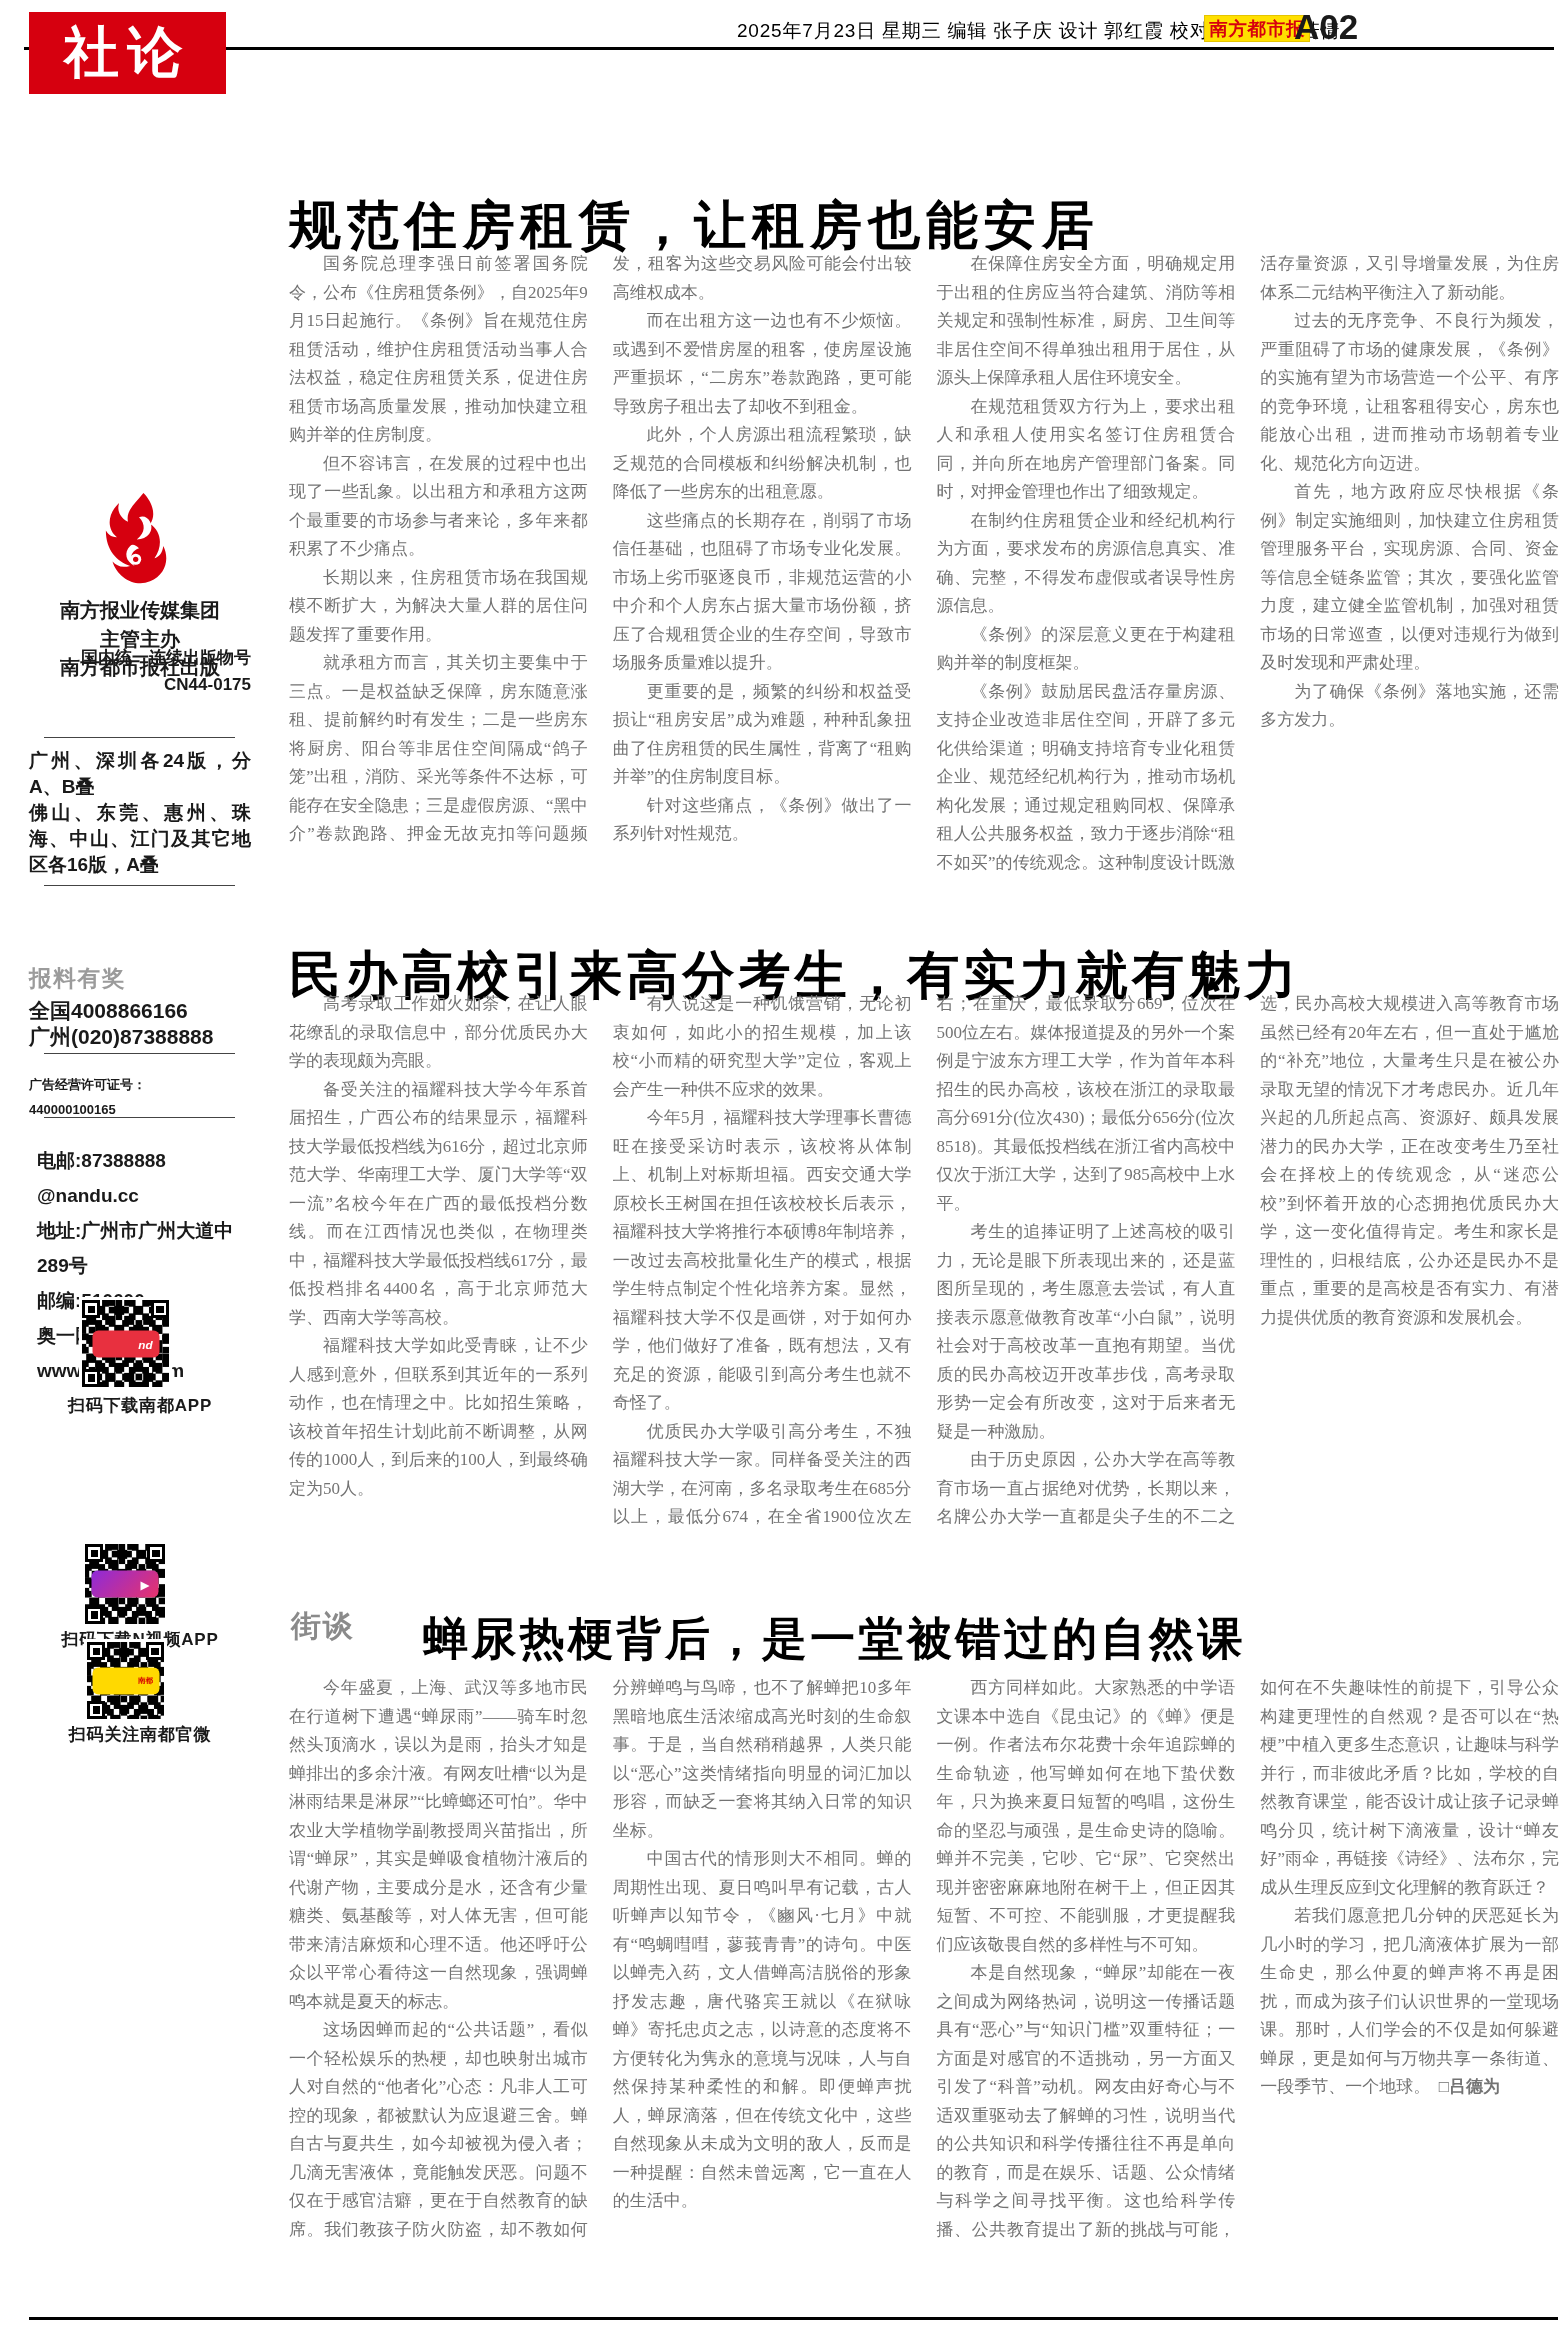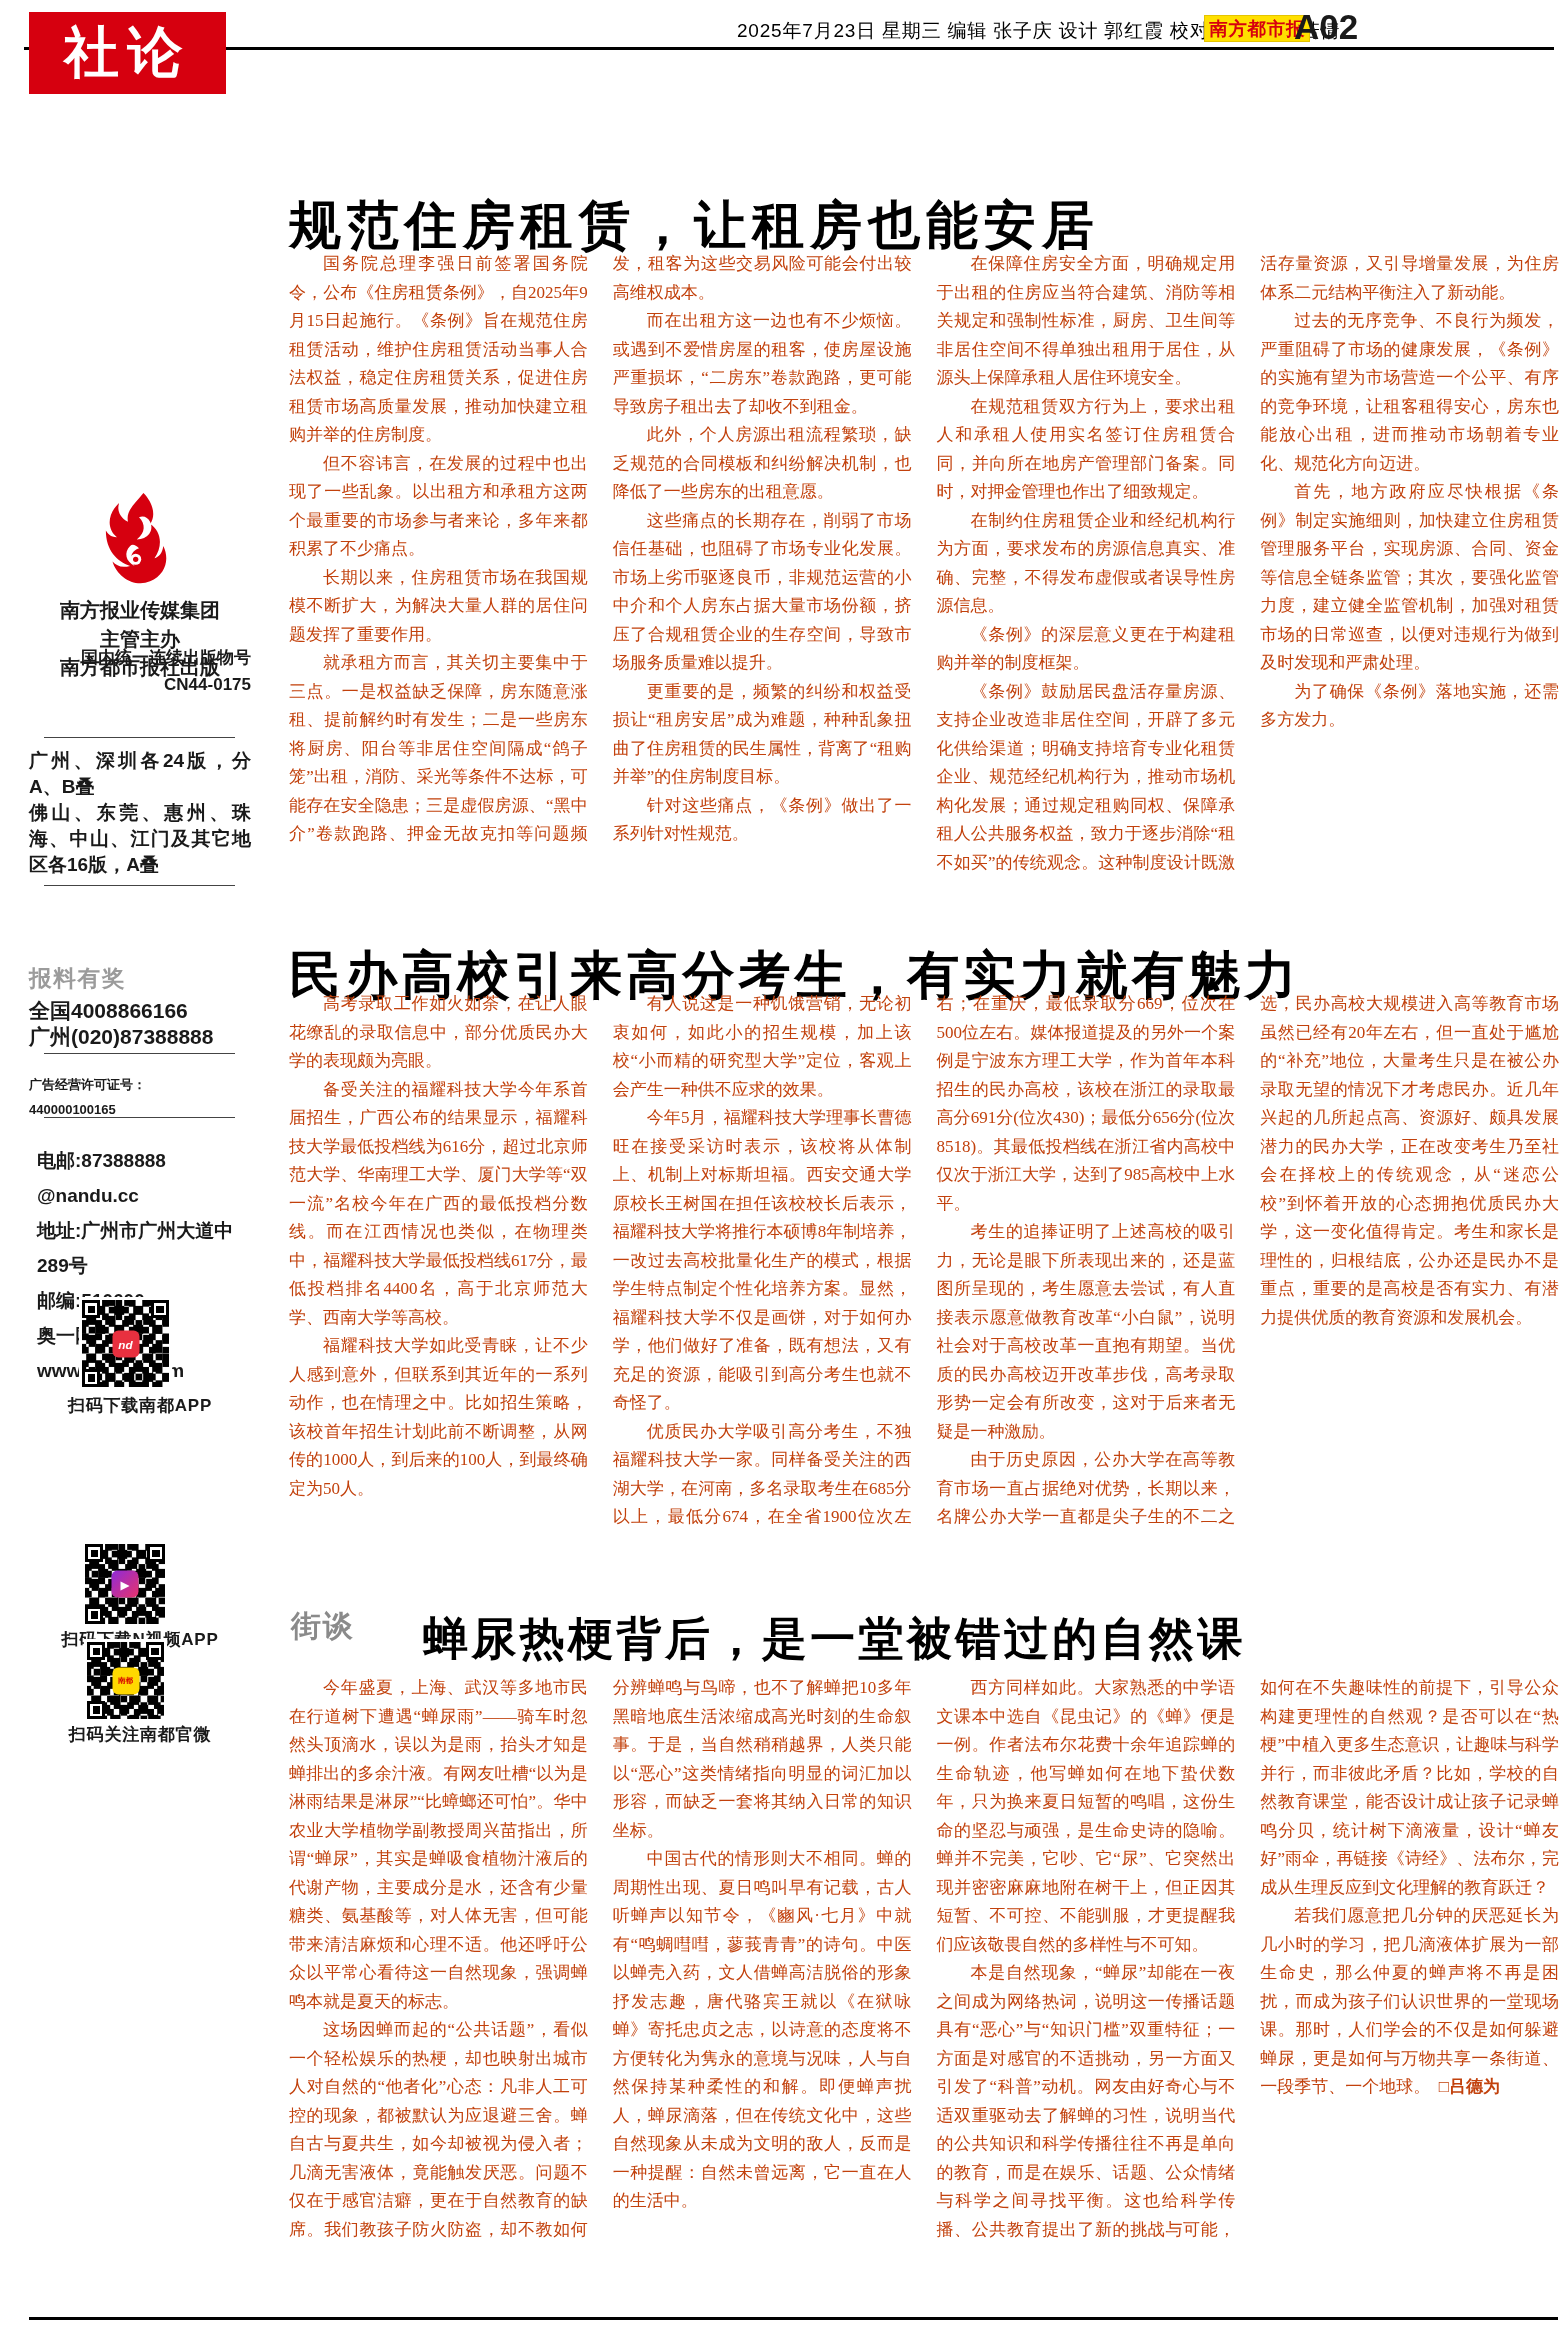--- a/index.html
+++ b/index.html
@@ -39,36 +39,36 @@
   .qr{position:absolute;background:
       repeating-conic-gradient(#000 0 25%, transparent 0 50%) 0 0/13.4px 13.4px,
       repeating-conic-gradient(#000 0 25%, transparent 0 50%) 4.2px 5.9px/19px 19px,
       #fff;outline:3.4px solid #fff;}
   .qr1{top:1300px;left:53px;width:87px;height:87px;}
   .qr2{top:1544px;left:56px;width:80px;height:80px;}
   .qr3{top:1642px;left:58px;width:77px;height:77px;}
   .finder{position:absolute;width:18.4px;height:18.4px;border:3.4px solid #000;background:#fff;box-sizing:border-box;}
   .finder::after{content:"";position:absolute;inset:2.5px;background:#000;}
   .f-tl{top:0;left:0;} .f-tr{top:0;right:0;} .f-bl{bottom:0;left:0;}
-  .qr-logo{position:absolute;left:50%;top:50%;transform:translate(-50%,-50%);width:27px;height:27px;border-radius:5.9px;display:flex;align-items:center;justify-content:center;color:#fff;font-weight:900;}
+  .qr-logo{position:absolute;left:50%;top:50%;transform:translate(-50%,-50%);width:27px;height:27px;border-radius:5.9px;display:flex;align-items:center;justify-content:center;color:#fff;font-weight:900;padding-left:40px;}
   .logo-nd{background:#e8303f;font-size:11.7px;font-style:italic;font-family:var(--sans);}
   .logo-nvideo{background:linear-gradient(135deg,#8d2bd9,#e8336b);font-size:11.7px;}
   .logo-wechat{background:#ffd900;color:#d60000;font-size:7.5px;font-weight:900;}
   .qr-caption{position:absolute;left:0;width:222px;text-align:center;font-size:17px;letter-spacing:0.8px;font-weight:600;}
   .cap1{top:1394px;} .cap2{top:1628px;} .cap3{top:1723px;}
 
   
   .article-title{position:absolute;font-family:var(--sans);font-weight:900;color:#000;white-space:nowrap;}
   .t1{left:289px;top:156px;font-size:52px;letter-spacing:5.9px;}
   .t2{left:289px;top:906px;font-size:52px;letter-spacing:4.2px;}
   .t3{left:423px;top:1590px;font-size:45px;letter-spacing:3.4px;margin-top:19px;}
   .kicker{position:absolute;left:291px;top:1606px;font-size:30px;color:#8a8a8a;font-weight:600;letter-spacing:1.7px;}
 
   .article-body{position:absolute;left:289px;width:1270px;column-count:4;column-gap:25px;column-fill:auto;overflow:hidden;
-    font-family:var(--serif);font-size:17px;line-height:28.5px;text-align:justify;color:#c2410c;}
+    font-family:var(--serif);font-size:17px;line-height:28.5px;text-align:justify;color:#737373;}
   .article-body p{margin:0;text-indent:2em;}
   .b1{top:250px;height:645px;}
   .b2{top:990px;height:551px;}
   .b3{top:1674px;height:596px;}
   .byline{font-weight:900;font-family:var(--sans);text-indent:0;}
 
   .foot-rule{position:absolute;left:29px;top:2317px;width:1529px;height:3.4px;background:#000;}
 </style>
 </head>
 <body>

